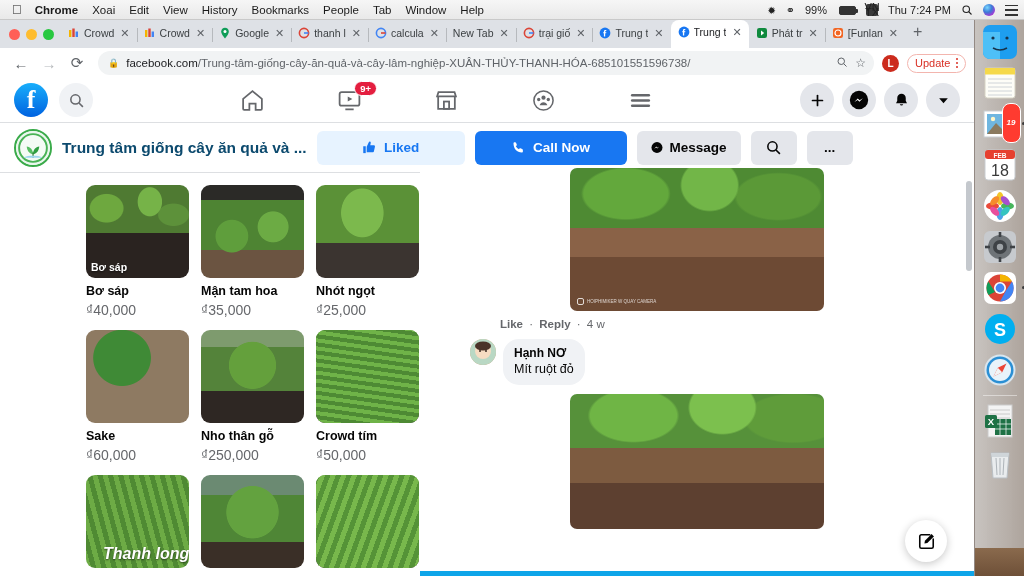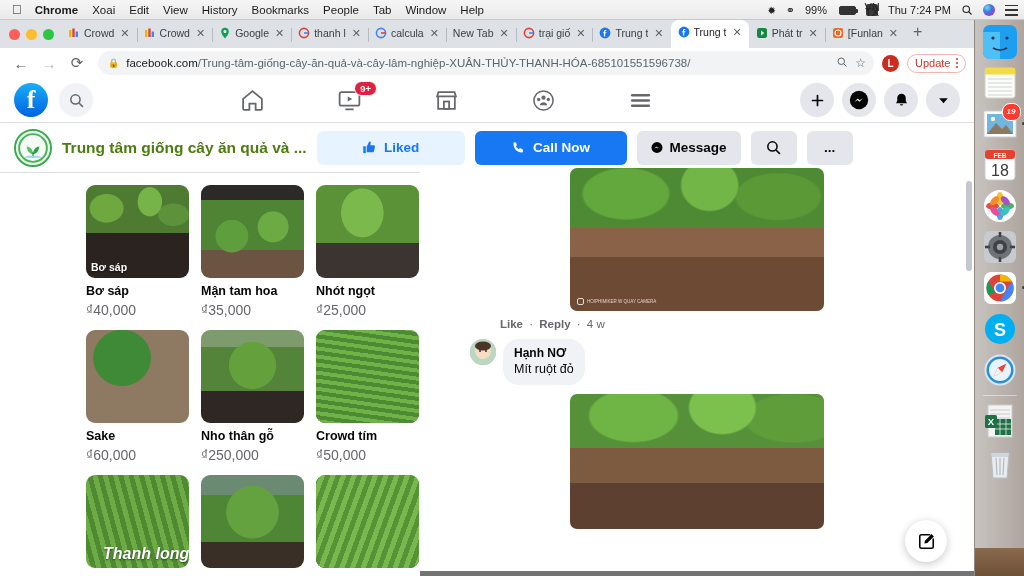--- a/index.html
+++ b/index.html
@@ -110,41 +110,41 @@
   .fb-right { display: flex; align-items: center; gap: 8px; }
   .circ-btn { width: 34px; height: 34px; border-radius: 50%; background: #e4e6eb;
               display: flex; align-items: center; justify-content: center; color: #050505; }
 
   .page-head {
     height: 50px; display: flex; align-items: center; padding: 0 14px 0 14px; gap: 10px;
     border-bottom: 1px solid #dddfe2; background: #fff;
   }
   .page-avatar { width: 38px; height: 38px; border-radius: 50%; flex: none;
                  background: #eef6ee; border: 2px solid #3aab4a; position: relative; overflow: hidden;}
-  .page-title { font-size: 15.5px; font-weight: bold; color: #4d7c0f; white-space: nowrap;
+  .page-title { font-size: 15.5px; font-weight: bold; color: #0c4a6e; white-space: nowrap;
                 overflow: hidden; max-width: 245px; }
   .btn { height: 34px; border-radius: 6px; display: flex; align-items: center; justify-content: center;
          gap: 7px; font-size: 13.5px; font-weight: bold; padding: 0 14px; }
   .btn-call { background: #1877f2; color: #fff; flex: none; width: 152px; }
   .btn-liked { background: #e7f3ff; color: #1877f2; width: 148px; }
   .btn-msg { background: #e4e6eb; color: #050505; width: 104px; }
   .btn-sq { background: #e4e6eb; color: #050505; width: 46px; padding: 0; }
 
   .content { display: flex; height: 403px; background: #f0f2f5; position: relative; }
   .col-left { width: 420px; background: #fff; position: relative; overflow: hidden; }
   .grid { display: grid; grid-template-columns: repeat(3, 103px); gap: 12px; padding: 12px 0 0 86px; }
   .card { width: 112px; }
   .thumb { width: 103px; height: 93px; border-radius: 9px; position: relative; overflow: hidden; }
   .thumb .wm { position: absolute; bottom: 5px; left: 5px; color: #fff; font-size: 10.5px; font-weight: bold;
                text-shadow: 0 1px 2px rgba(0,0,0,.6); white-space: nowrap; }
   .thumb .wm.wide { font-size: 16px; left: 17px; font-style: italic; }
   .pname { font-size: 12.5px; font-weight: bold; color: #050505; margin-top: 6px; line-height: 1.2; }
   .pprice { font-size: 14px; color: #65676b; margin-top: 3px; }
 
-  .col-right { flex: 1; background: #737373; position: relative; }
+  .col-right { flex: 1; background: #0ea5e9; position: relative; }
   .post-card { background: #fff; height: 403px; width: 100%; position: relative; padding: 0 40px; }
   .post-img { width: 254px; margin: 10px auto 0 auto; border-radius: 7px; overflow: hidden; position: relative; }
   .post-img .stamp { position: absolute; left: 7px; bottom: 6px; display: flex; align-items: center; gap: 3px;
                      color: rgba(255,255,255,.75); font-size: 4.5px; line-height: 5px; }
   .post-img .stamp .sq { width: 7px; height: 7px; border: .8px solid rgba(255,255,255,.8); border-radius: 2px; }
   .cmt-actions { font-size: 11.5px; color: #65676b; font-weight: bold; margin: 7px 0 0 40px; }
   .cmt-actions .sep { font-weight: normal; margin: 0 3px; }
   .cmt-actions .time { font-weight: normal; }
   .cmt-row { display: flex; gap: 7px; margin: 9px 0 0 10px; align-items: flex-start; }
   .cmt-av { width: 26px; height: 26px; border-radius: 50%; flex: none; overflow: hidden;
@@ -163,21 +163,21 @@
   
   .dock {
     position: absolute; right: 0; top: 20px; width: 50px; height: 556px;
     background: linear-gradient(to right, rgba(195,190,186,.92), rgba(168,158,150,.93));
     border-left: 1px solid rgba(120,110,105,.5);
     display: flex; flex-direction: column; align-items: center; padding-top: 4px; gap: 5px;
   }
   .dock-ico { width: 36px; height: 36px; position: relative; flex: none; }
   .dock-sep { width: 34px; height: 1px; background: rgba(255,255,255,.45); margin: 2px 0; flex:none;}
   .dock-badge { position: absolute; right: -3px; top: -3px; background: #ff3b30; color: #fff;
-                font-size: 8px; font-weight: bold; border-radius: 8px; padding: 3px 4px; line-height: 1.3;
+                font-size: 8px; font-weight: bold; border-radius: 8px; padding: 14px 4px; line-height: 1.3;
                 border: 1px solid #fff; font-style: italic; }
   .run-dot { position: absolute; right: -7px; top: 16px; width: 3px; height: 3px; border-radius: 50%; background: #3a3a3a;}
   .dock-bottom { position: absolute; bottom: 0; left: 0; right: 0; height: 28px;
                  background: linear-gradient(#8a6a4d, #6e5038); }
 
   
   .ph { position: absolute; inset: 0; }
   .p-boxap { background:
       radial-gradient(ellipse at 20% 25%, #6ea83f 0 14%, transparent 15%),
       radial-gradient(ellipse at 62% 18%, #76b348 0 13%, transparent 14%),

